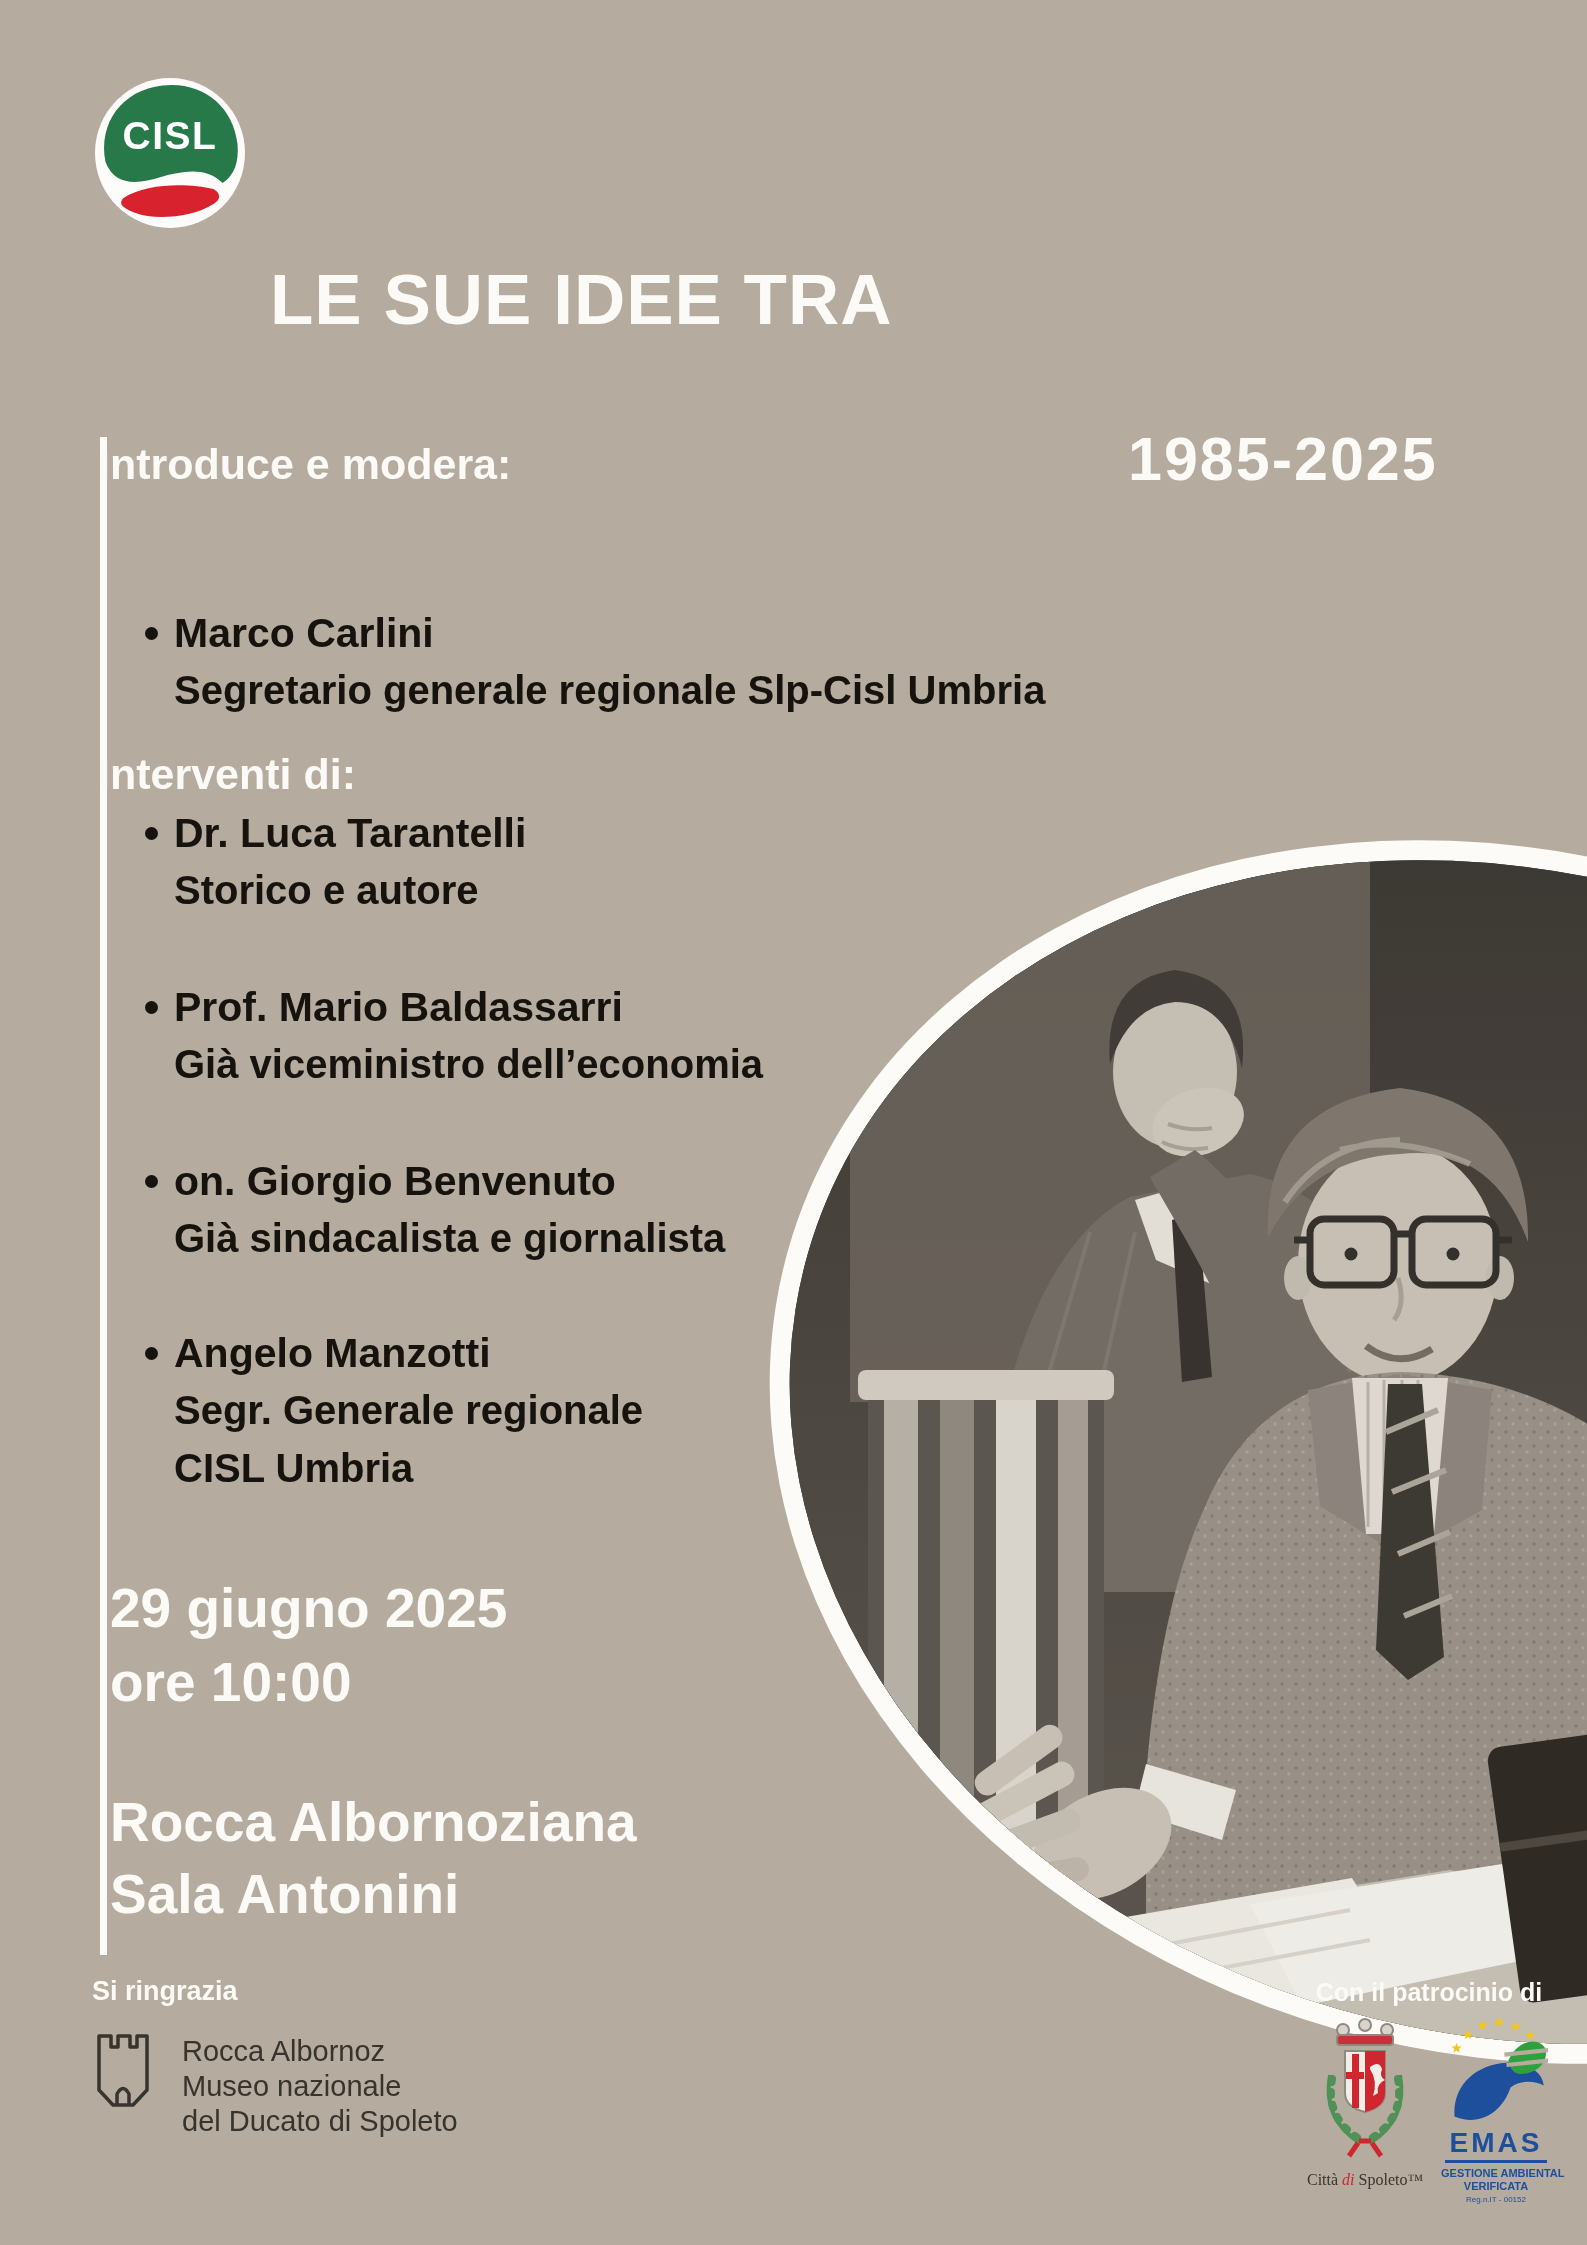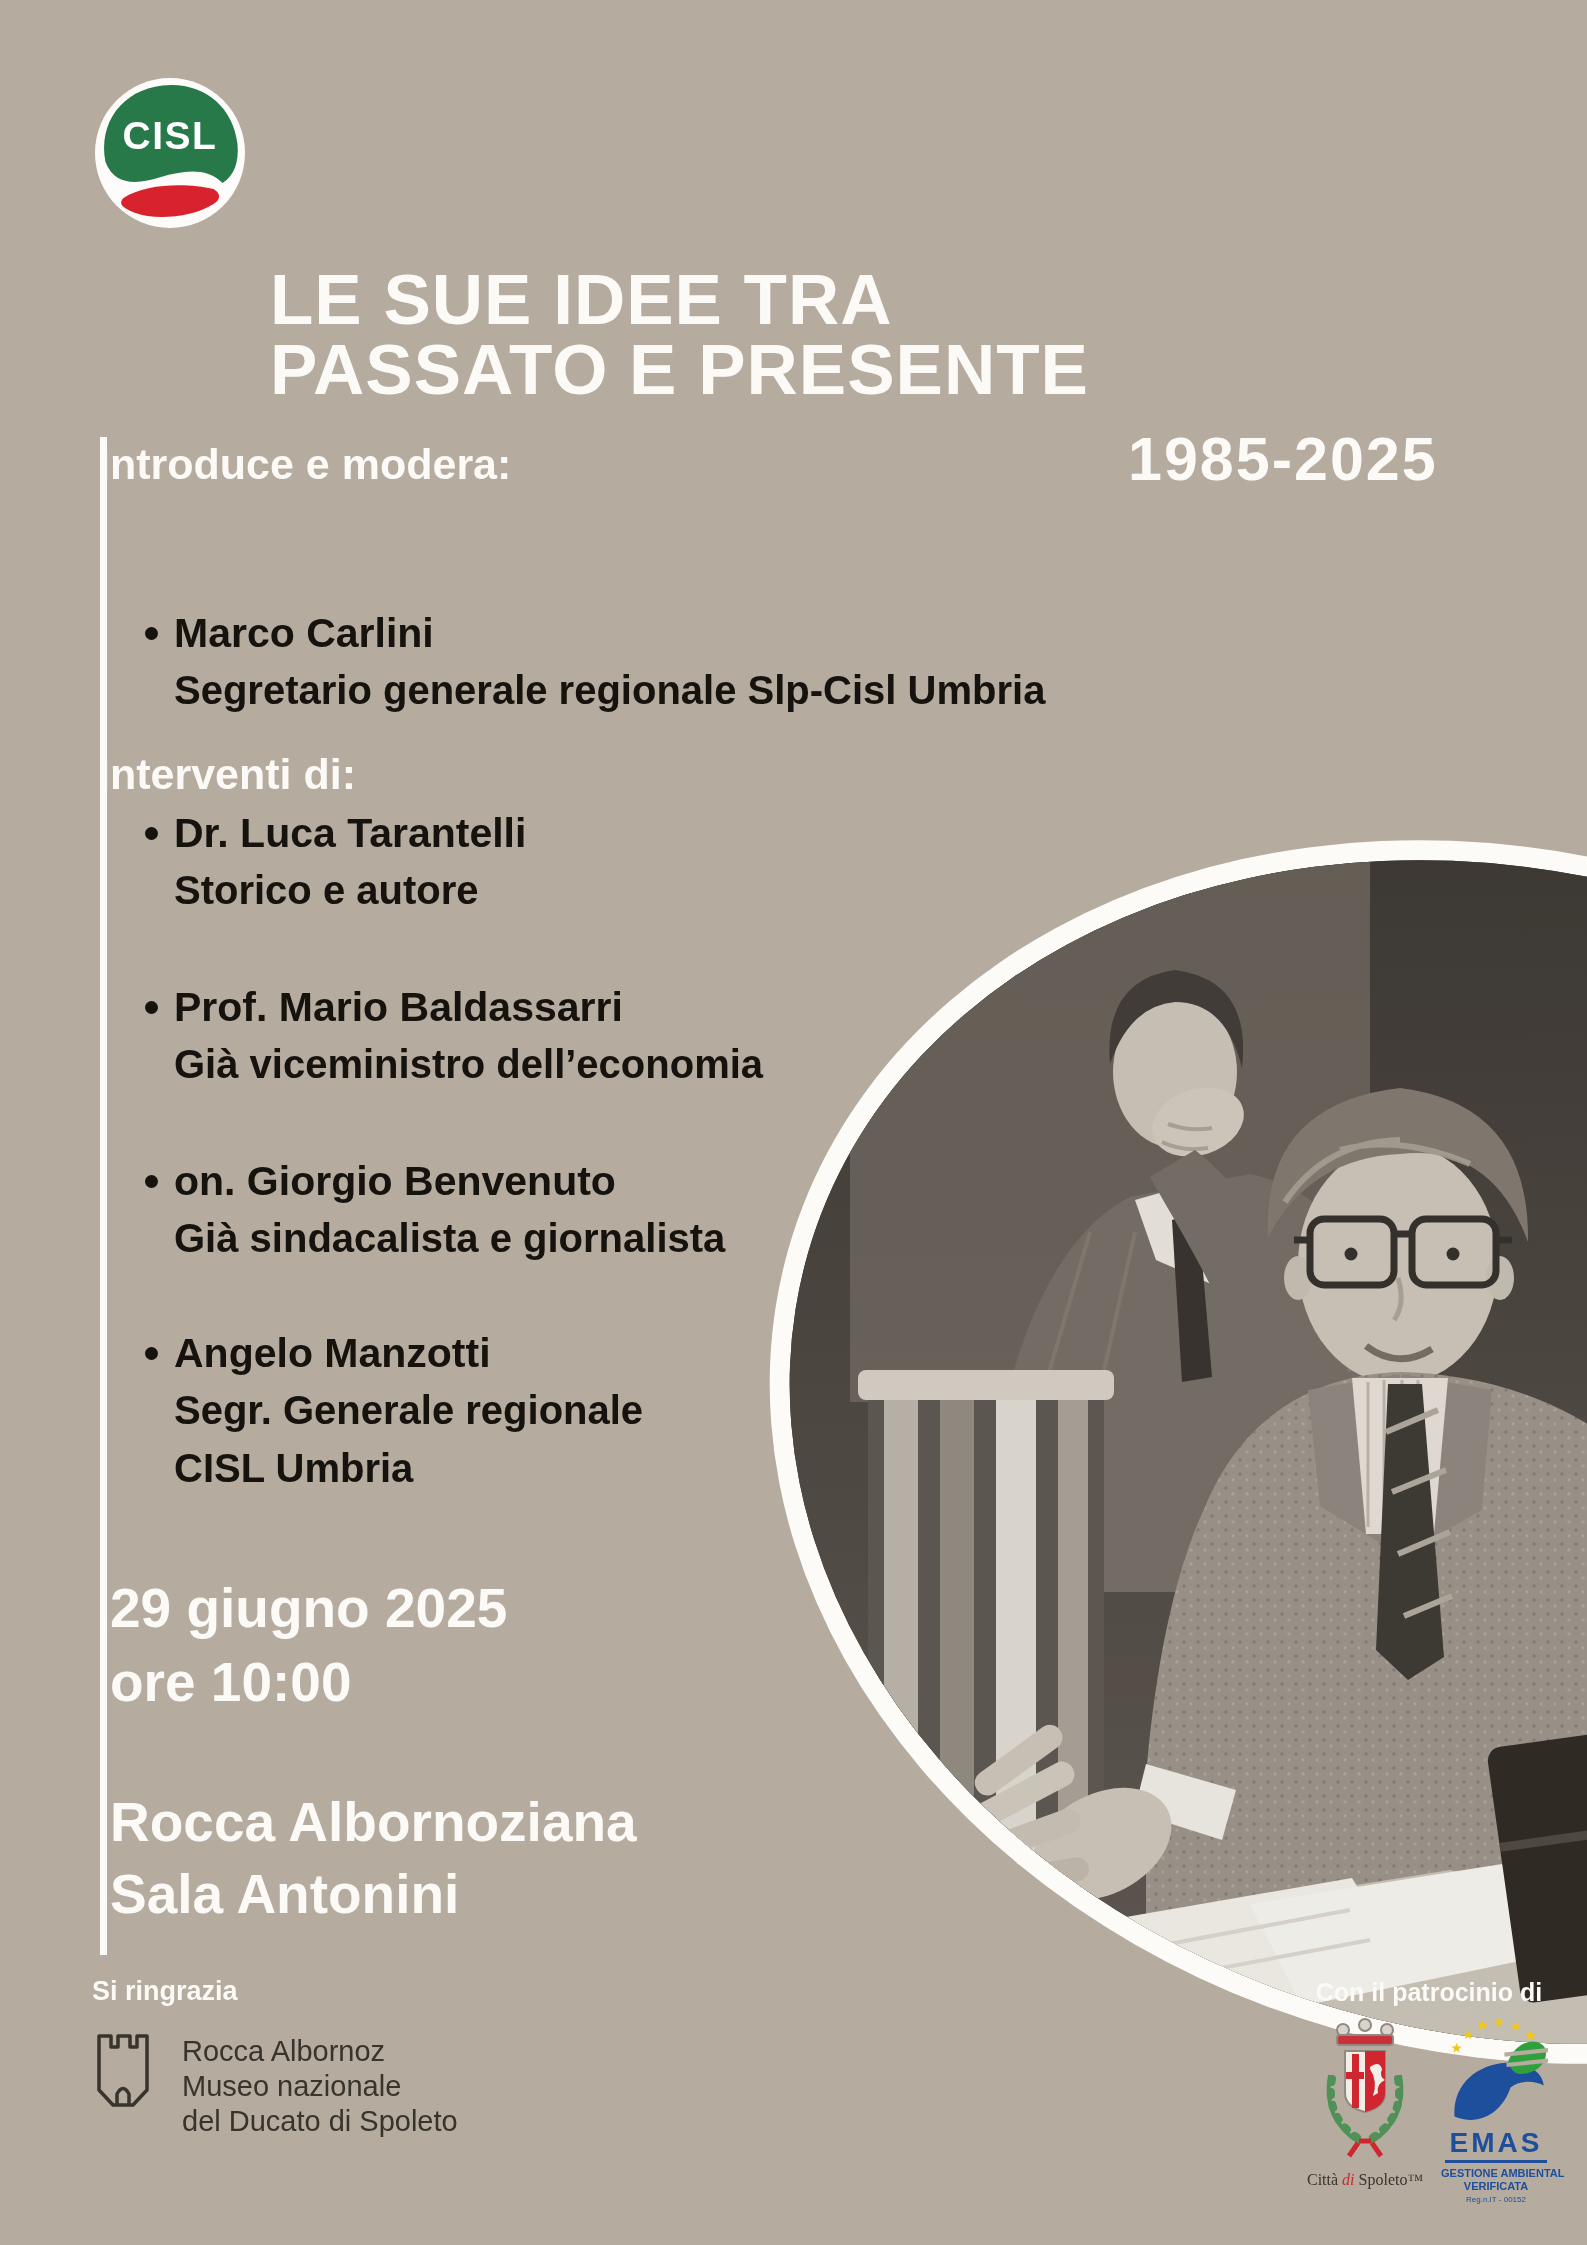--- a/index.html
+++ b/index.html
@@ -163,21 +163,20 @@
   </div>
 
   <svg class="cisl" viewBox="0 0 100 100">
     <circle cx="50" cy="50" r="50" fill="#fdfcfa"></circle>
     <path d="M7,56 C2,30 18,8 45,5 C71,2 92,18 95,44 C96,56 93,65 85,70 C74,59 58,62 44,66 C28,71 13,72 7,56 Z" fill="#27794a"></path>
     <path d="M19,80 C34,70 62,70 79,74 C84,77 84,81 79,84 C65,93 40,95 27,90 C19,87 15,84 19,80 Z" fill="#d8232f"></path>
     <text x="50" y="47" text-anchor="middle" font-size="26" font-weight="bold" letter-spacing="1" fill="#ffffff" font-family="Liberation Sans, sans-serif">CISL</text>
   </svg>
 
   <div class="t t3">LE SUE IDEE TRA</div>
-  <div class="t t4">PASSATO E PRESENTE</div>
   <div class="years">1985-2025</div>
 
   <div class="vline"></div>
 
   <div class="hdr hdr-intro">Introduce e modera:</div>
 
 
   <div class="row r-n2">
     <span class="dot"></span>
     <span class="nm">Marco Carlini</span>

